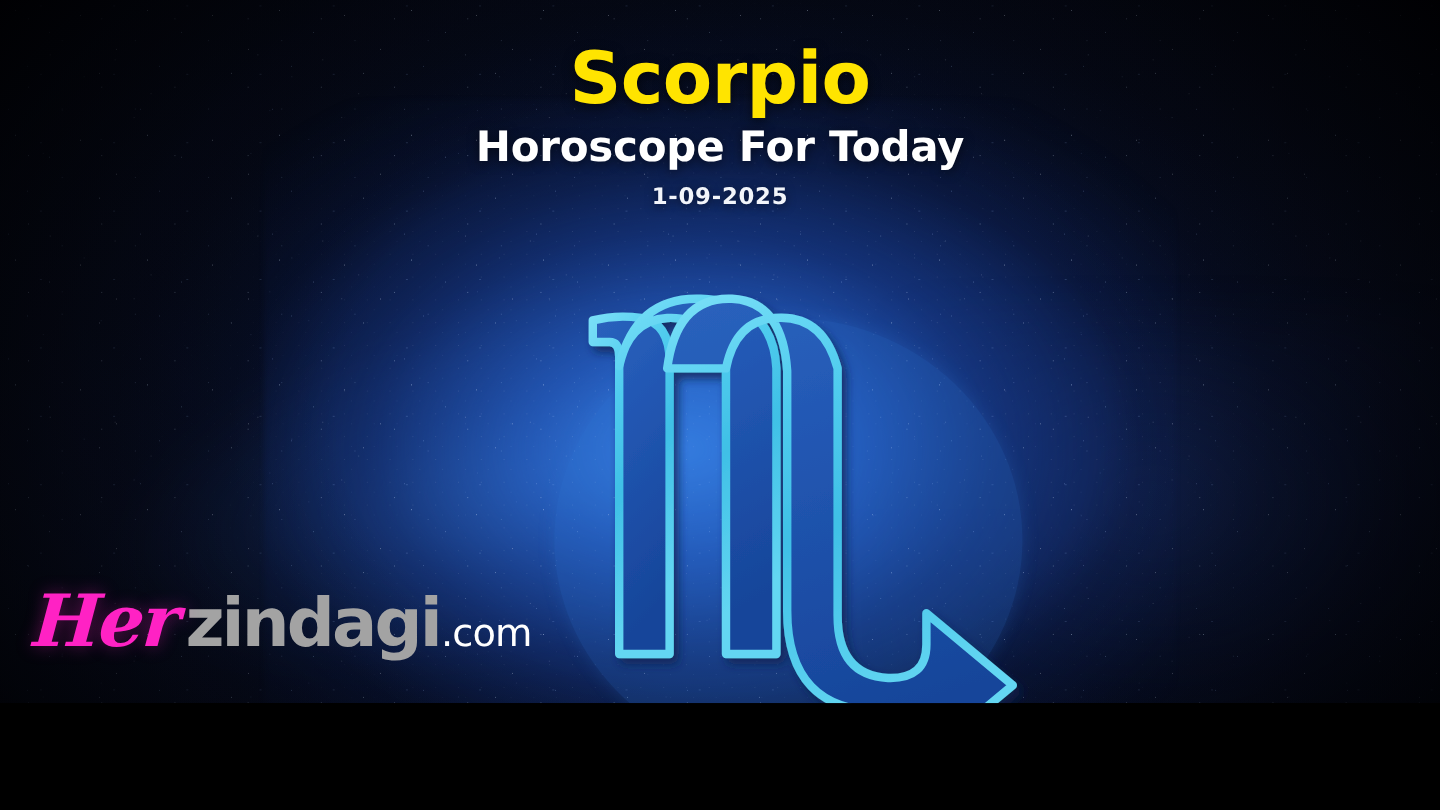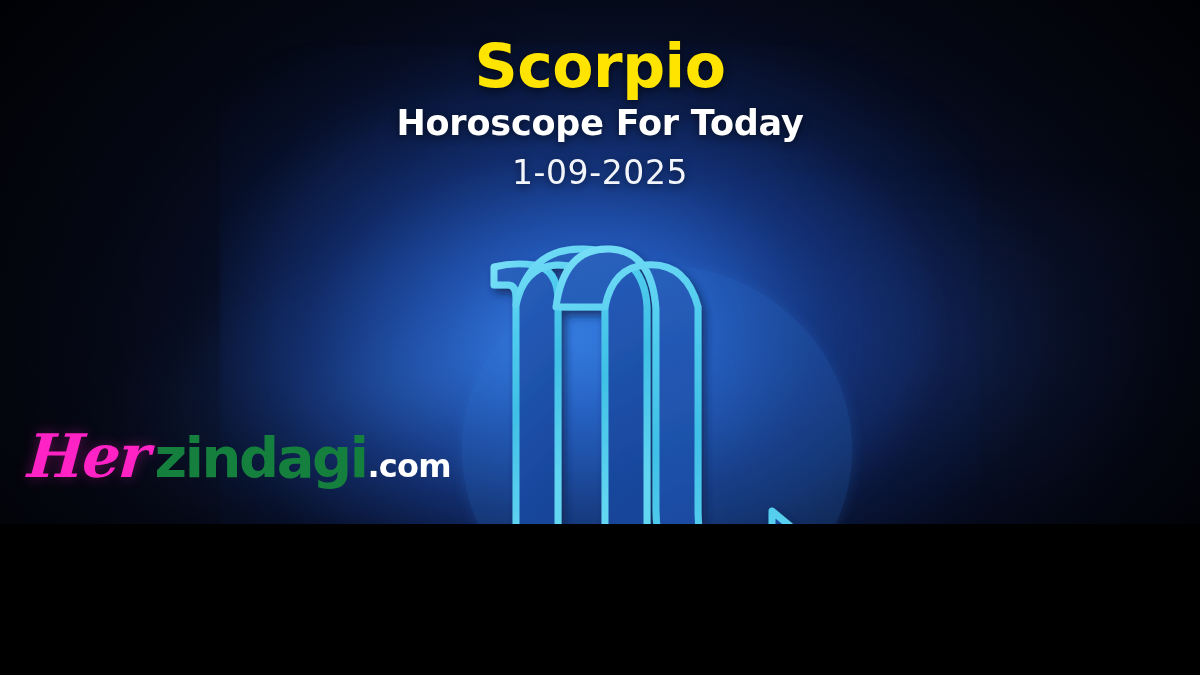--- a/index.html
+++ b/index.html
@@ -9,21 +9,21 @@
     background: #000;
   }
   body {
     font-family: "Liberation Sans", sans-serif;
   }
 
   
   .poster {
     position: relative;
     width: 1200px;
-    height: 524px;
+    height: 586px;
     overflow: hidden;
     background: #05070f;
     user-select: none;
   }
 
   
   
   .bg-base {
     position: absolute;
     inset: 0;
@@ -170,22 +170,22 @@
     font-size: 35px;
     font-weight: 700;
     letter-spacing: -0.2px;
     line-height: 1.05;
     color: #FFFFFF;
     text-shadow: 0 2px 9px rgba(0,0,0,0.55);
   }
   .date-line {
     margin: 11px 0 0 0;
     font-family: "DejaVu Sans", sans-serif;
-    font-size: 33px;
-    font-weight: 400;
+    font-size: 19px;
+    font-weight: 700;
     letter-spacing: 0.6px;
     color: #F2F5FA;
     text-shadow: 0 2px 8px rgba(0,0,0,0.55);
   }
 
   
   .glyph-wrap {
     position: absolute;
     left: 472px;
     top: 245px;
@@ -219,27 +219,27 @@
     color: #FF22C4;
     letter-spacing: -2px;
     transform: skewX(-4deg);
     text-shadow: 0 0 14px rgba(255, 34, 196, 0.35);
   }
   .logo-zindagi {
     font-family: "DejaVu Sans", sans-serif;
     font-weight: 700;
     font-size: 56px;
     line-height: 1;
-    color: #15803d;
+    color: #a3a3a3;
     letter-spacing: -2.4px;
     margin-left: 6px;
   }
   .logo-com {
     font-family: "DejaVu Sans", sans-serif;
-    font-weight: 700;
+    font-weight: 400;
     font-size: 32px;
     line-height: 1;
     color: #FFFFFF;
     letter-spacing: -0.8px;
     margin-left: 1px;
   }
 </style>
 </head>
 <body>
 

